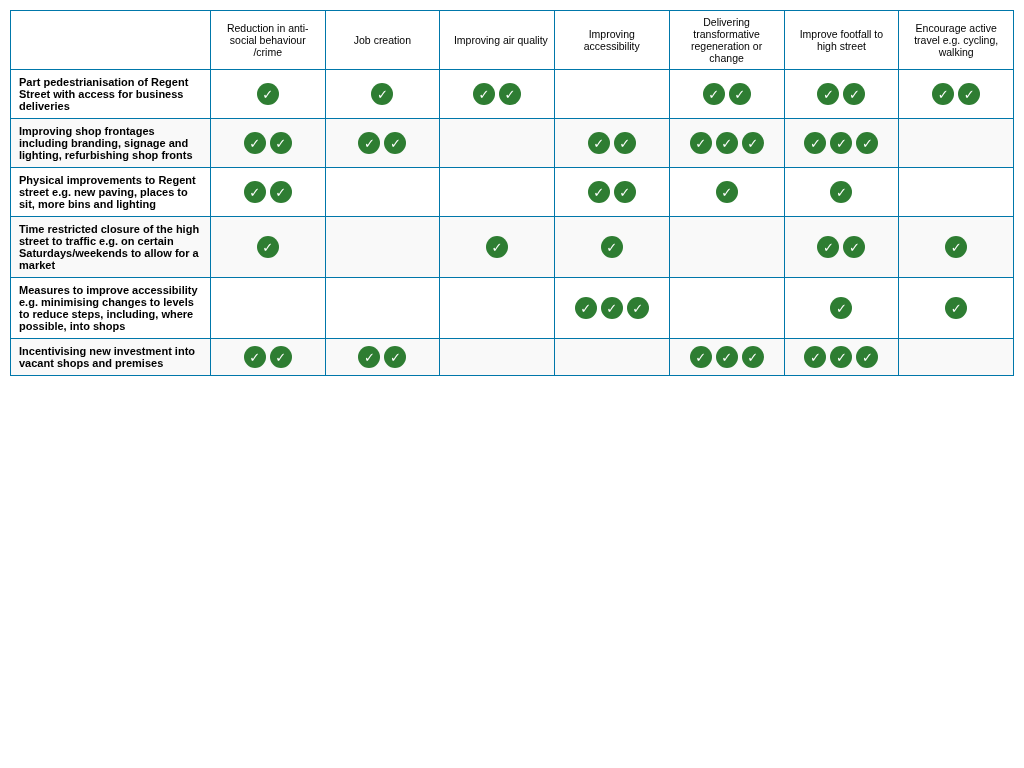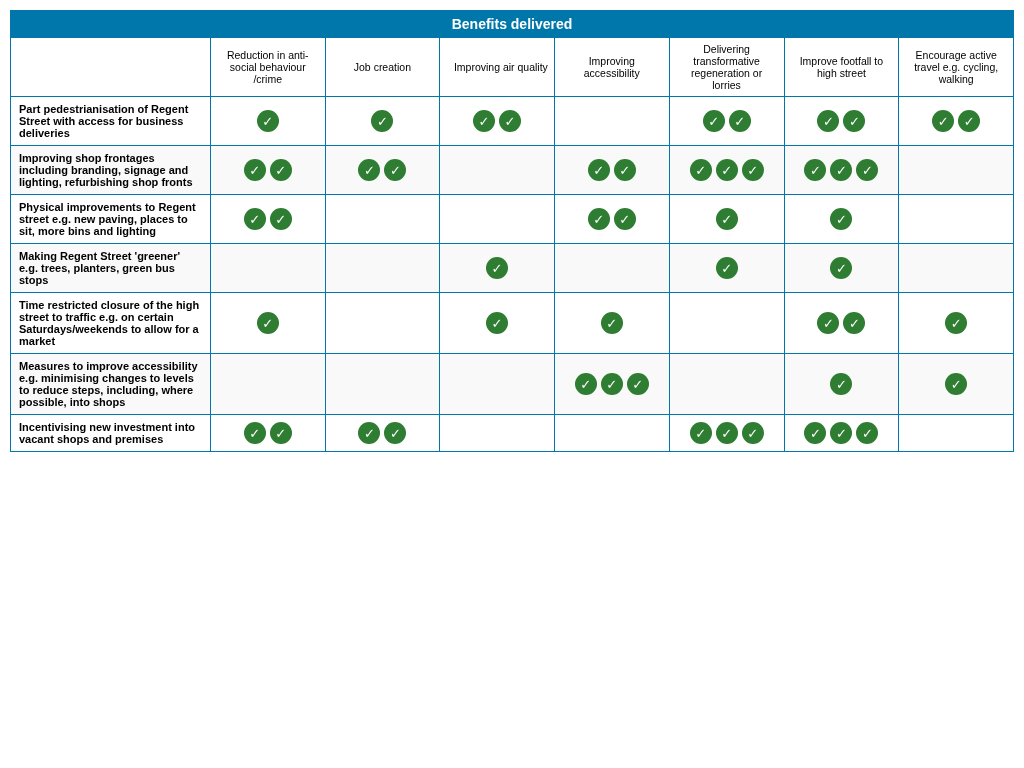--- a/index.html
+++ b/index.html
@@ -65,30 +65,27 @@
     }
     tr:nth-child(odd) td {
       background-color: #fff;
     }
   </style>
 </head>
 <body>
 
 <table class="table-container">
   <thead>
-    <tr>
-      <th colspan="8" class="header-main">Benefits delivered</th>
-    </tr>
     <tr id="col-headers">
     <th class="header-col" style="width: 200px; min-width: 190px;"></th>
         <th class="header-col" style="width: 115px;">Reduction in anti-social behaviour /crime</th>
         <th class="header-col" style="width: 115px;">Job creation</th>
         <th class="header-col" style="width: 115px; text-align: right;">Improving air quality</th>
         <th class="header-col" style="width: 115px;">Improving accessibility</th>
-        <th class="header-col" style="width: 115px;">Delivering transformative regeneration or lorries</th>
+        <th class="header-col" style="width: 115px;">Delivering transformative regeneration or change</th>
         <th class="header-col" style="width: 115px;">Improve footfall to high street</th>
         <th class="header-col" style="width: 115px;">Encourage active travel e.g. cycling, walking</th>
       </tr>
   </thead>
   <tbody id="table-body">
   <tr>
         <td class="row-label">Part pedestrianisation of Regent Street with access for business deliveries</td>
         <td class="checks-cell"><span class="check-icon">✓</span></td>
         <td class="checks-cell"><span class="check-icon">✓</span></td>
         <td class="checks-cell"><span class="check-icon">✓</span><span class="check-icon">✓</span></td>
@@ -106,30 +103,20 @@
         <td class="checks-cell"><span class="check-icon">✓</span><span class="check-icon">✓</span><span class="check-icon">✓</span></td>
         <td class="checks-cell"><span class="check-icon">✓</span><span class="check-icon">✓</span><span class="check-icon">✓</span></td>
         <td class="checks-cell"></td>
       </tr>
       <tr>
         <td class="row-label">Physical improvements to Regent street e.g. new paving, places to sit, more bins and lighting</td>
         <td class="checks-cell"><span class="check-icon">✓</span><span class="check-icon">✓</span></td>
         <td class="checks-cell"></td>
         <td class="checks-cell"></td>
         <td class="checks-cell"><span class="check-icon">✓</span><span class="check-icon">✓</span></td>
-        <td class="checks-cell"><span class="check-icon">✓</span></td>
-        <td class="checks-cell"><span class="check-icon">✓</span></td>
-        <td class="checks-cell"></td>
-      </tr>
-      <tr>
-        <td class="row-label">Making Regent Street 'greener' e.g. trees, planters, green bus stops</td>
-        <td class="checks-cell"></td>
-        <td class="checks-cell"></td>
-        <td class="checks-cell"><span class="check-icon">✓</span></td>
-        <td class="checks-cell"></td>
         <td class="checks-cell"><span class="check-icon">✓</span></td>
         <td class="checks-cell"><span class="check-icon">✓</span></td>
         <td class="checks-cell"></td>
       </tr>
       <tr>
         <td class="row-label">Time restricted closure of the high street to traffic e.g. on certain Saturdays/weekends to allow for a market</td>
         <td class="checks-cell"><span class="check-icon">✓</span></td>
         <td class="checks-cell"></td>
         <td class="checks-cell"><span class="check-icon">✓</span></td>
         <td class="checks-cell"><span class="check-icon">✓</span></td>

